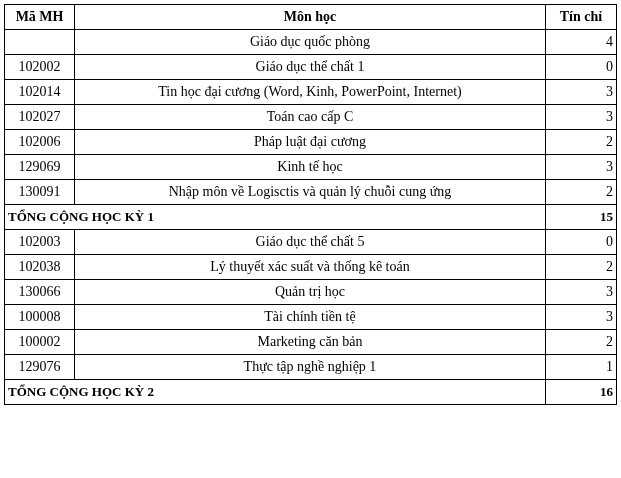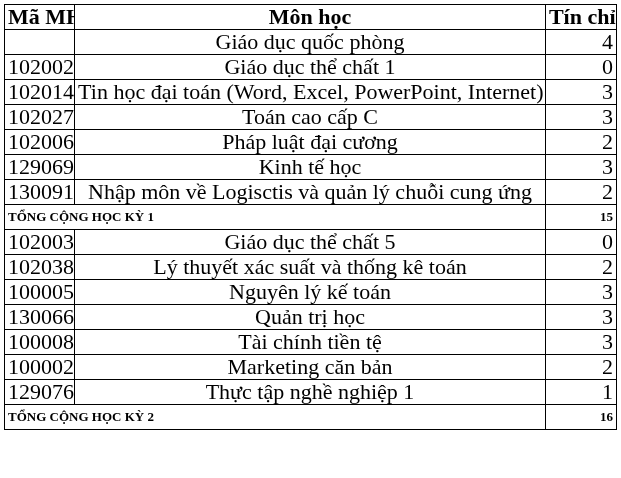--- a/index.html
+++ b/index.html
@@ -19,34 +19,34 @@
   table.credit-table {
     border-collapse: collapse;
     table-layout: fixed;
     width: 613px;
   }
   table.credit-table th,
   table.credit-table td {
     border: 1px solid #000000;
     height: 24px;
     padding: 0 3px;
-    font-size: 22px;
+    font-size: 14px;
     line-height: 24px;
     white-space: nowrap;
     overflow: hidden;
     vertical-align: middle;
   }
   col.col-code    { width: 70px; }
   col.col-name    { width: 470px; }
   col.col-credits { width: 71px; }
   table.credit-table th {
     font-weight: bold;
     text-align: center;
   }
-  td.code    { text-align: left; }
+  td.code    { text-align: center; }
   td.name    { text-align: center; }
   td.credits { text-align: right; }
   tr.total-row td {
     font-weight: bold;
     font-size: 13px;
   }
   tr.total-row td.total-label { text-align: left; }
 </style>
 </head>
 <body>
@@ -71,21 +71,21 @@
         <td class="name">Giáo dục quốc phòng</td>
         <td class="credits">4</td>
       </tr>
       <tr>
         <td class="code">102002</td>
         <td class="name">Giáo dục thể chất 1</td>
         <td class="credits">0</td>
       </tr>
       <tr>
         <td class="code">102014</td>
-        <td class="name">Tin học đại toán (Word, Excel, PowerPoint, Internet)</td>
+        <td class="name">Tin học đại cương (Word, Kinh, PowerPoint, Internet)</td>
         <td class="credits">3</td>
       </tr>
       <tr>
         <td class="code">102027</td>
         <td class="name">Toán cao cấp C</td>
         <td class="credits">3</td>
       </tr>
       <tr>
         <td class="code">102006</td>
         <td class="name">Pháp luật đại cương</td>
@@ -109,25 +109,20 @@
         <td class="code">102003</td>
         <td class="name">Giáo dục thể chất 5</td>
         <td class="credits">0</td>
       </tr>
       <tr>
         <td class="code">102038</td>
         <td class="name">Lý thuyết xác suất và thống kê toán</td>
         <td class="credits">2</td>
       </tr>
       <tr>
-        <td class="code">100005</td>
-        <td class="name">Nguyên lý kế toán</td>
-        <td class="credits">3</td>
-      </tr>
-      <tr>
         <td class="code">130066</td>
         <td class="name">Quản trị học</td>
         <td class="credits">3</td>
       </tr>
       <tr>
         <td class="code">100008</td>
         <td class="name">Tài chính tiền tệ</td>
         <td class="credits">3</td>
       </tr>
       <tr>

